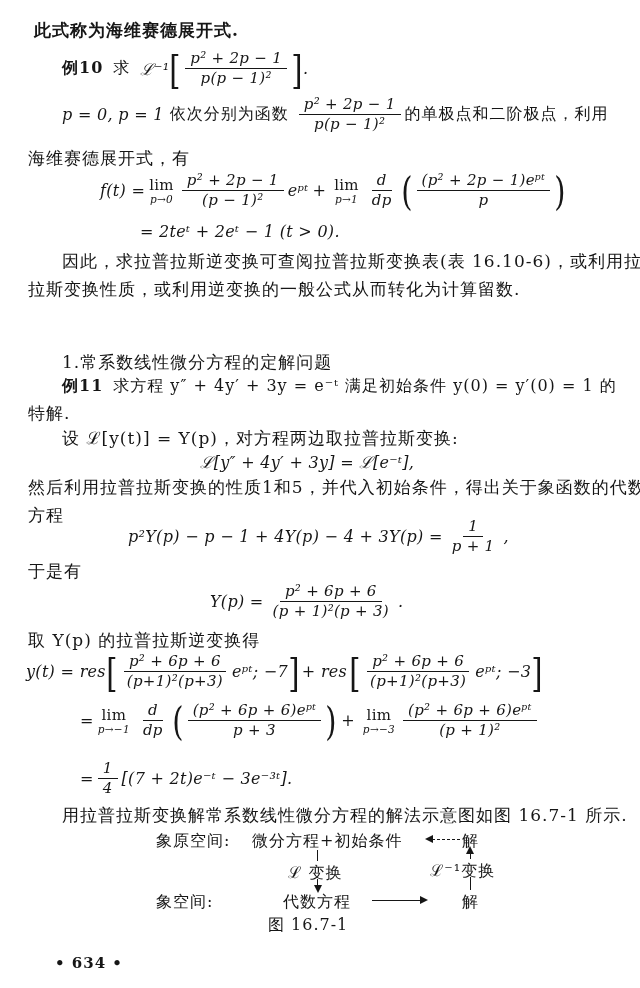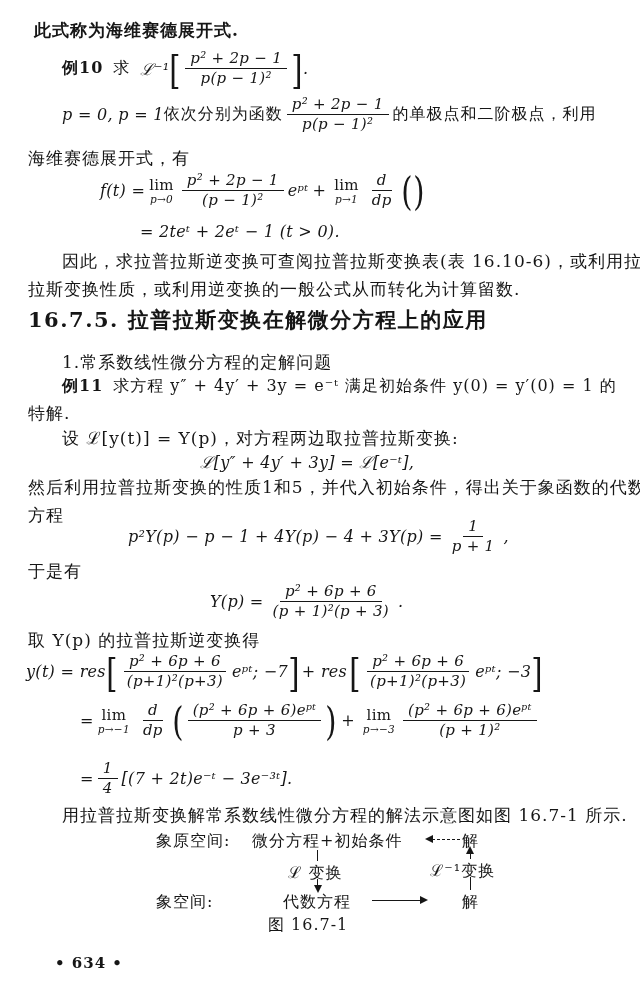--- a/index.html
+++ b/index.html
@@ -54,21 +54,21 @@
     <span class="frac">
       <span class="top">p² + 2p − 1</span>
       <span class="bot">p(p − 1)²</span>
     </span>
     <span class="bigb">]</span>
     <span>.</span>
   </div>
 
   <div class="eq" style="top:96px;left:62px">
     <span>p = 0, p = 1</span>
-    <span class="cn" style="margin:0 0">依次分别为函数</span>
+    <span class="cn" style="margin:0 6px">依次分别为函数</span>
     <span class="frac">
       <span class="top">p² + 2p − 1</span>
       <span class="bot">p(p − 1)²</span>
     </span>
     <span class="cn" style="margin-left:0">的单极点和二阶极点，利用</span>
   </div>
 
   <div class="line" style="top:147px;left:28px">海维赛德展开式，有</div>
 
   <div class="eq" style="top:172px;left:100px">
@@ -85,31 +85,34 @@
     <span style="margin:0 4px">+</span>
     <span class="lim">
       <span class="limword">lim</span>
       <span class="limsub">p→1</span>
     </span>
     <span class="frac">
       <span class="top">d</span>
       <span class="bot">dp</span>
     </span>
     <span class="bigb">(</span>
+    <span class="frac">
+      <span class="top">(p² + 2p − 1)eᵖᵗ</span>
+      <span class="bot">p</span>
+    </span>
     <span class="bigb">)</span>
   </div>
 
   <div class="eq" style="top:222px;left:140px">
     <span>= 2teᵗ + 2eᵗ − 1   (t &gt; 0).</span>
   </div>
 
   <div class="line" style="top:250px;left:62px">因此，求拉普拉斯逆变换可查阅拉普拉斯变换表(表 16.10-6)，或利用拉普</div>
   <div class="line" style="top:278px;left:28px">拉斯变换性质，或利用逆变换的一般公式从而转化为计算留数.</div>
 
-  <div class="line heading" style="top:306px;left:28px">16.7.5. 拉普拉斯变换在解微分方程上的应用</div>
 
   <div class="line" style="top:351px;left:62px">1.常系数线性微分方程的定解问题</div>
 
   <div class="eq" style="top:376px;left:62px">
     <span class="exlabel">例11</span>
     <span class="cn">求方程 y″ + 4y′ + 3y = e⁻ᵗ 满足初始条件 y(0) = y′(0) = 1 的</span>
   </div>
   <div class="line" style="top:402px;left:28px">特解.</div>
 
   <div class="line" style="top:427px;left:62px">设 ℒ[y(t)] = Y(p)，对方程两边取拉普拉斯变换:</div>

